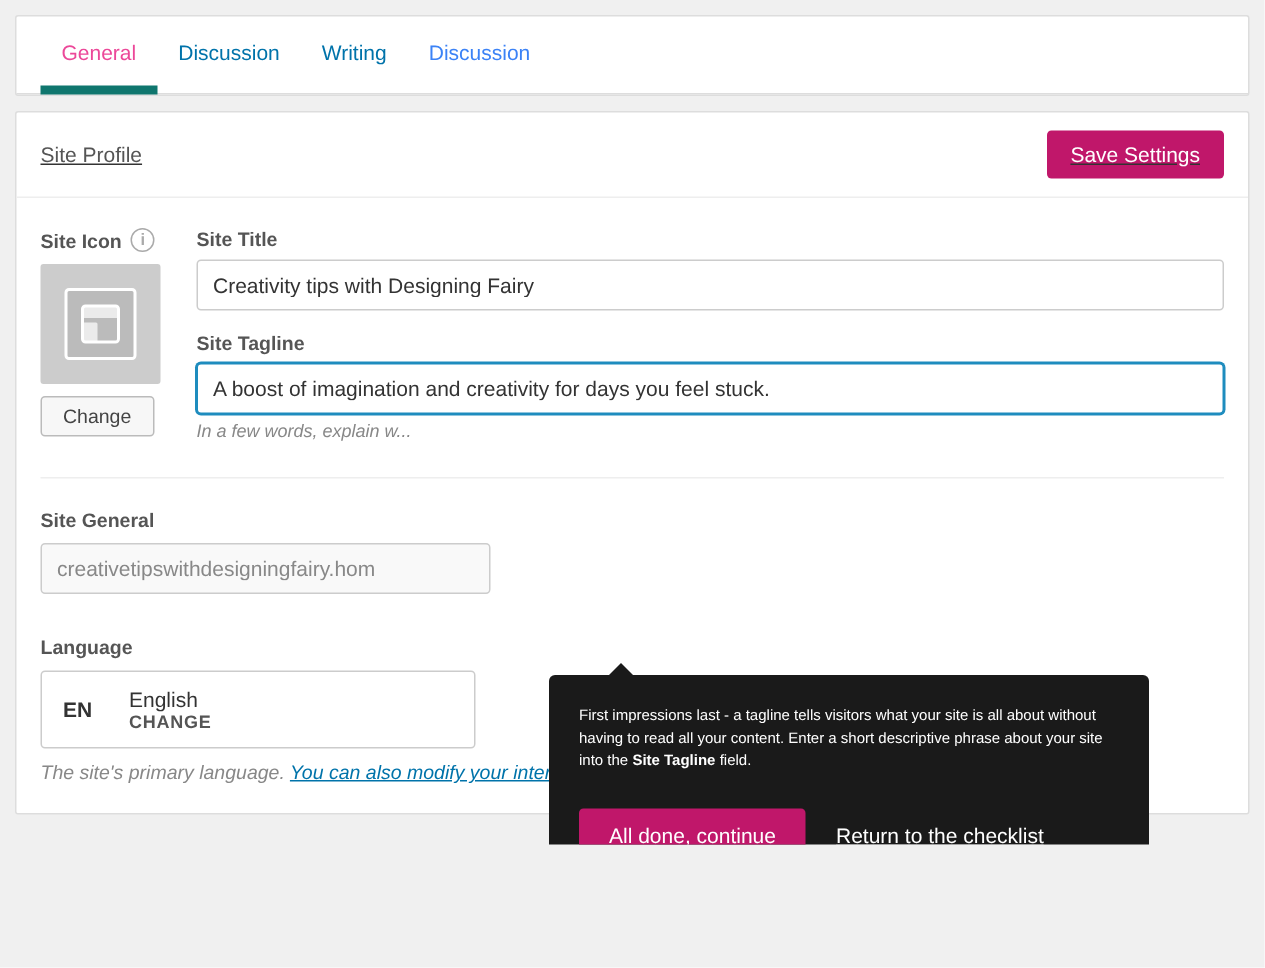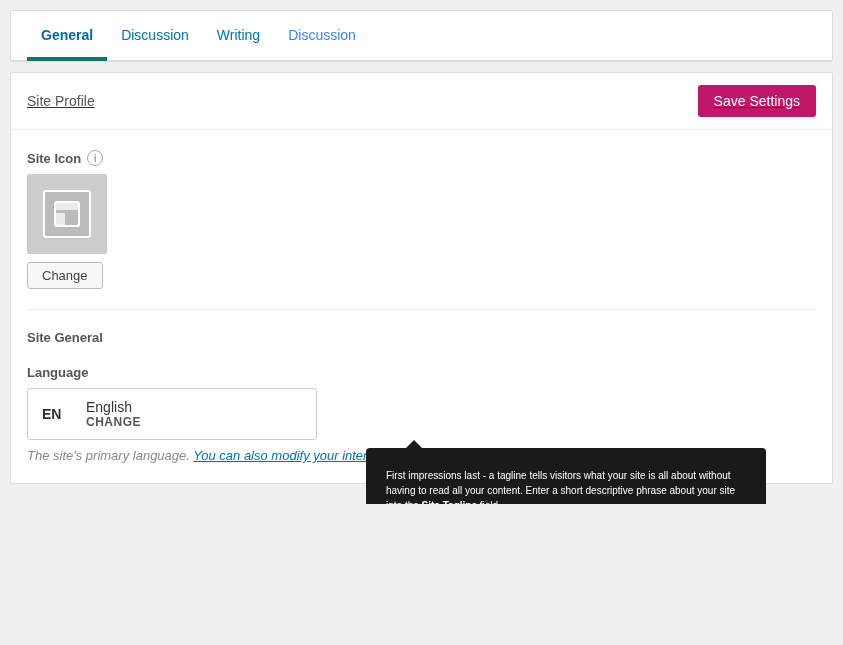--- a/index.html
+++ b/index.html
@@ -28,23 +28,23 @@
     .tab {
       padding: 16px 14px 14px;
       cursor: pointer;
       font-size: 14px;
       color: #555;
       border-bottom: 2px solid transparent;
       margin-bottom: -1px;
       text-decoration: none;
     }
     .tab.active {
-      color: #0369a1;
-      border-bottom: 4px solid #0f766e;
-      font-weight: 700;
+      color: #ec4899;
+      border-bottom: 6px solid #0f766e;
+      font-weight: 400;
     }
     .tab.perf { color: #0073aa; }
     .tab.writing { color: #0073aa; }
     .tab.discussion { color: #3b82f6; }
 
     .section-panel {
       background: #fff;
       border: 1px solid #ddd;
       border-radius: 2px;
       margin-bottom: 10px;
@@ -344,25 +344,34 @@
               <svg width="28" height="28" viewBox="0 0 28 28" fill="none">
                 <rect x="2" y="2" width="24" height="24" rx="2" stroke="#fff" stroke-width="2" fill="none"></rect>
                 <rect x="2" y="2" width="24" height="8" rx="1" fill="#fff" opacity="0.7"></rect>
                 <rect x="2" y="13" width="10" height="13" rx="1" fill="#fff" opacity="0.7"></rect>
               </svg>
             </div>
           </div>
           <button class="change-btn">Change</button>
         </div>
 
+        <div class="field-col">
+          <div class="field-label">Site Title</div>
+          <input class="text-input" type="text" value="Creativity tips with Designing Fairy" style="">
+
+          <div class="field-label">Site Tagline</div>
+          <input class="text-input highlighted" type="text" value="A boost of imagination and creativity for days you feel stuck." style="">
+          <div class="field-hint">In a few words, explain w...</div>
+        </div>
       </div>
 
       <div class="divider-row"></div>
       <div>
         <div class="site-address-label">Site General</div>
+        <input class="site-address-input" type="text" value="creativetipswithdesigningfairy.hom" style="">
       </div>
 
       <div class="language-section">
         <div class="language-label">Language</div>
         <div class="language-selector">
           <span class="lang-code">EN</span>
           <div class="lang-info">
             <span class="lang-name">English</span>
             <span class="lang-change">CHANGE</span>
           </div>

